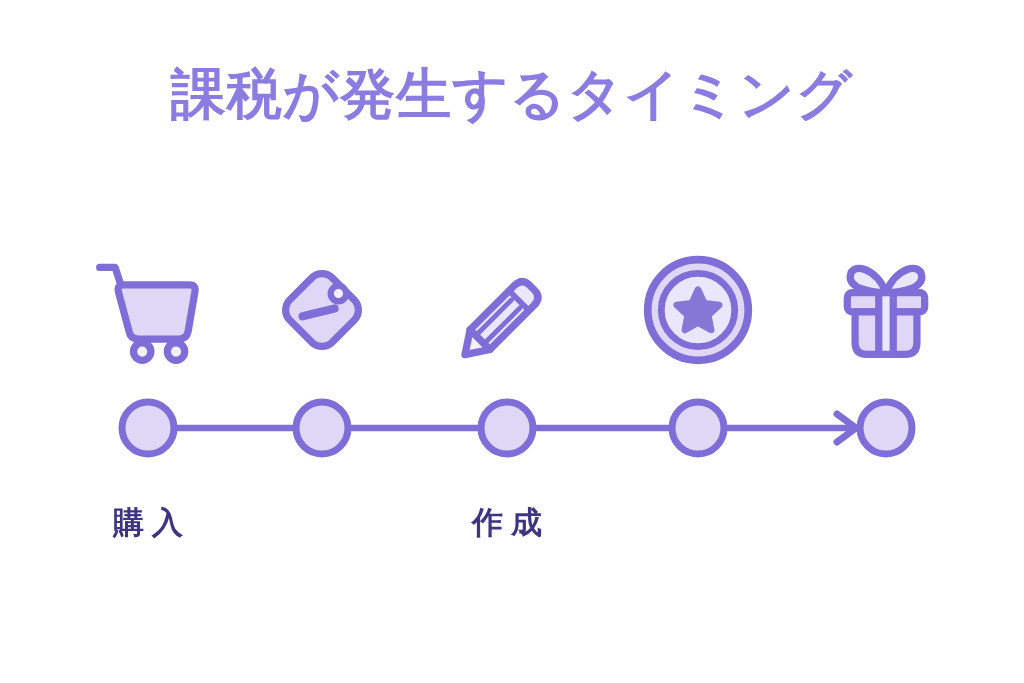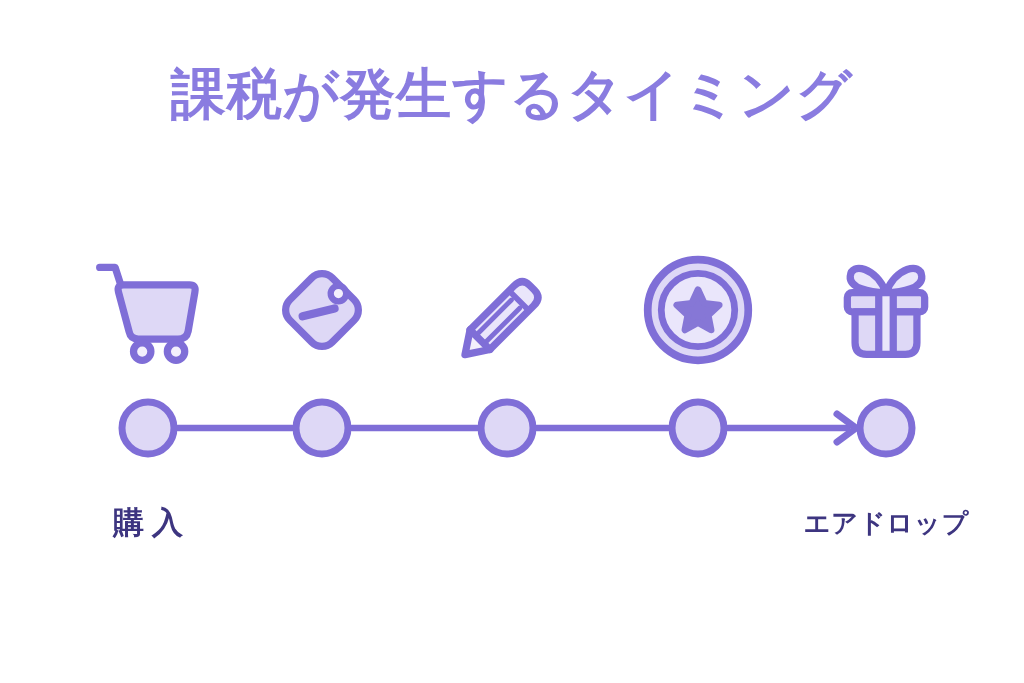--- a/index.html
+++ b/index.html
@@ -98,15 +98,15 @@
     <line class="tl-line" x1="728" y1="45" x2="847" y2="45"></line>
     <path class="tl-arrow" d="M837 31 L856 45 L837 59"></path>
     <circle class="tl-node" cx="148" cy="45" r="26"></circle>
     <circle class="tl-node" cx="322" cy="45" r="26"></circle>
     <circle class="tl-node" cx="507" cy="45" r="26"></circle>
     <circle class="tl-node" cx="698" cy="45" r="26"></circle>
     <circle class="tl-node" cx="886" cy="45" r="26"></circle>
   </svg>
 
   <div class="node-label" style="left:28px;">購入</div>
-  <div class="node-label small" style="left:766px;">エアドロップ</div>
+  <div class="node-label" style="left:387px;">作成</div>
 
 </div>
 
 </body></html>

